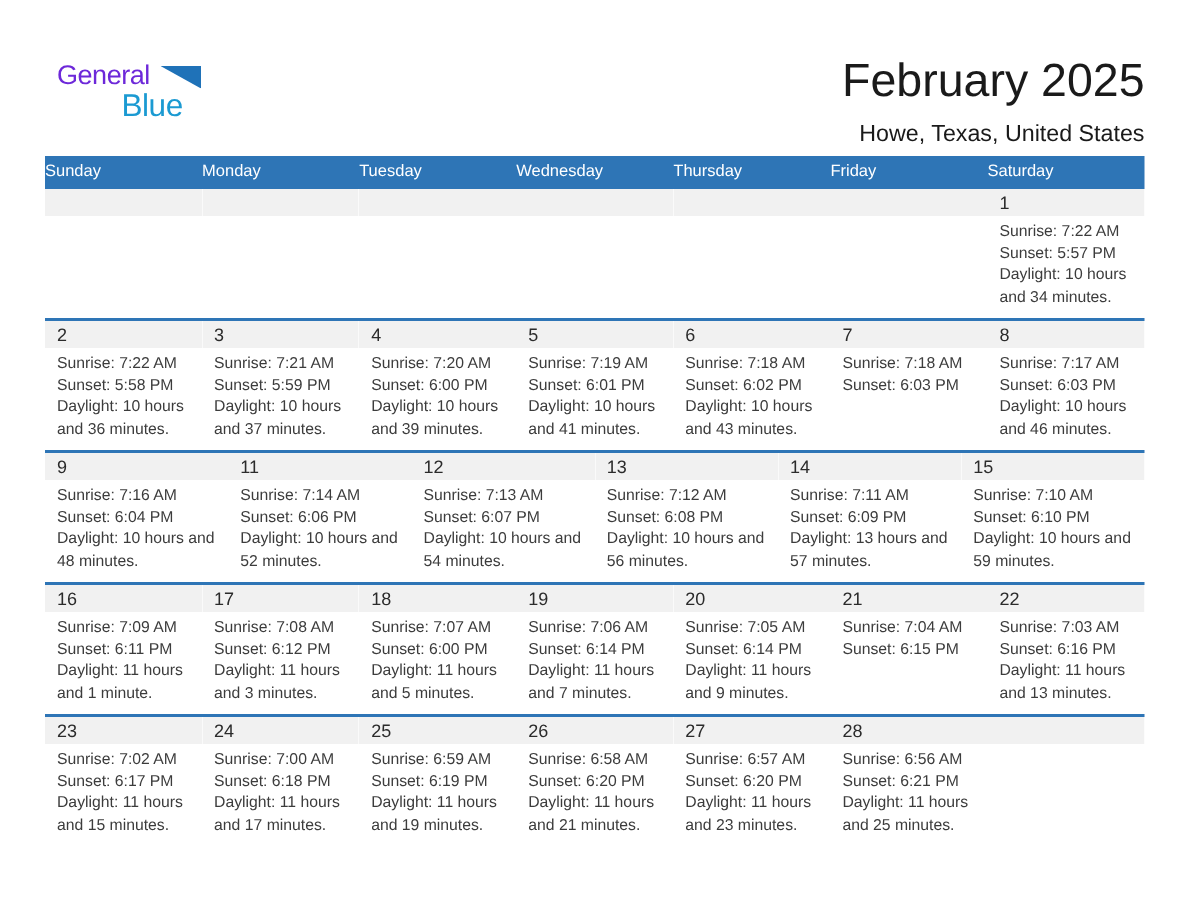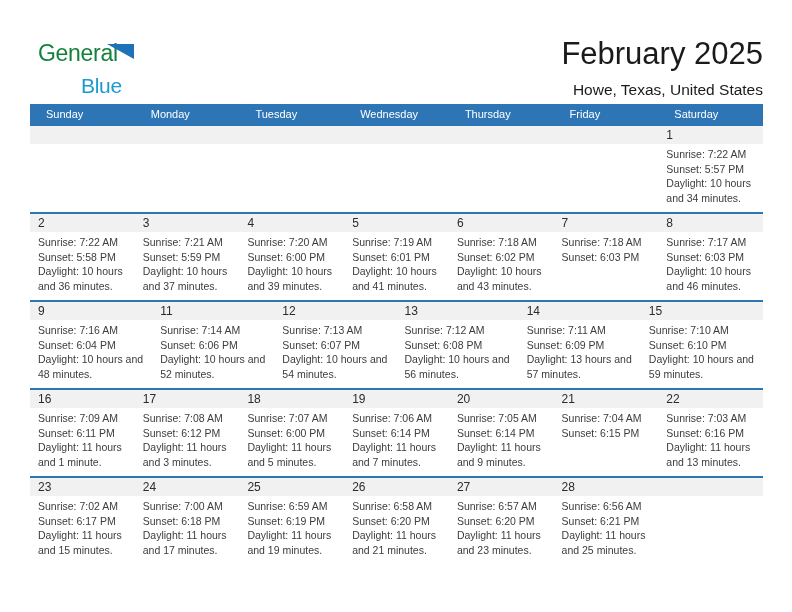--- a/index.html
+++ b/index.html
@@ -11,35 +11,35 @@
     --detail-text:#3C3C3C;
   }
   *{box-sizing:border-box;}
   html,body{margin:0;padding:0;background:#ffffff;}
   .page{
     position:relative;width:792px;height:612px;background:#ffffff;
     font-family:"Liberation Sans",sans-serif;overflow:hidden;
   }
   
   .logo{position:absolute;left:38px;top:40px;width:130px;height:48px;}
-  .logo-general{position:absolute;left:0;top:0;font-size:23px;color:#15803d;letter-spacing:-0.3px;text-align:right;}
+  .logo-general{position:absolute;left:0;top:0;font-size:18px;color:#6d28d9;letter-spacing:-0.3px;text-align:right;}
   .logo-triangle{
     position:absolute;left:69px;top:4px;width:27px;height:15px;
     background:var(--triangle-blue);
     clip-path:polygon(0 0,100% 0,100% 100%);
   }
-  .logo-blue{position:absolute;left:43px;top:34px;font-size:21px;color:var(--logo-blue);letter-spacing:-0.3px;}
+  .logo-blue{position:absolute;left:43px;top:19px;font-size:21px;color:var(--logo-blue);letter-spacing:-0.3px;}
   
   .title-block{position:absolute;right:29px;top:36px;text-align:right;color:var(--text-dark);}
   .title{font-size:31px;font-weight:400;margin:0;line-height:1.15;}
   .subtitle{font-size:15.5px;font-weight:400;margin-top:9px;}
   
   .calendar{position:absolute;left:30px;top:104px;width:733px;}
   .weekday-row{display:flex;height:20px;background:var(--header-blue);}
-  .weekday{flex:1;color:#ffffff;font-size:11px;line-height:20px;padding-left:16px;overflow:hidden;}
+  .weekday{flex:1;color:#ffffff;font-size:11px;line-height:20px;padding-left:0;overflow:hidden;}
   .week{display:flex;height:88px;border-top:2px solid var(--header-blue);background:#ffffff;}
   .cell{flex:1;display:flex;flex-direction:column;overflow:hidden;}
   .day-band{flex:0 0 18px;height:18px;background:var(--band-gray);}
   .day-num{display:block;font-size:12px;line-height:18px;padding-left:8px;color:#2b2b2b;}
   .details{padding:3px 6px 0 8px;font-size:10.5px;line-height:14.6px;color:var(--detail-text);}
   .detail-line{margin:0;}
 </style>
 </head>
 <body>
 

